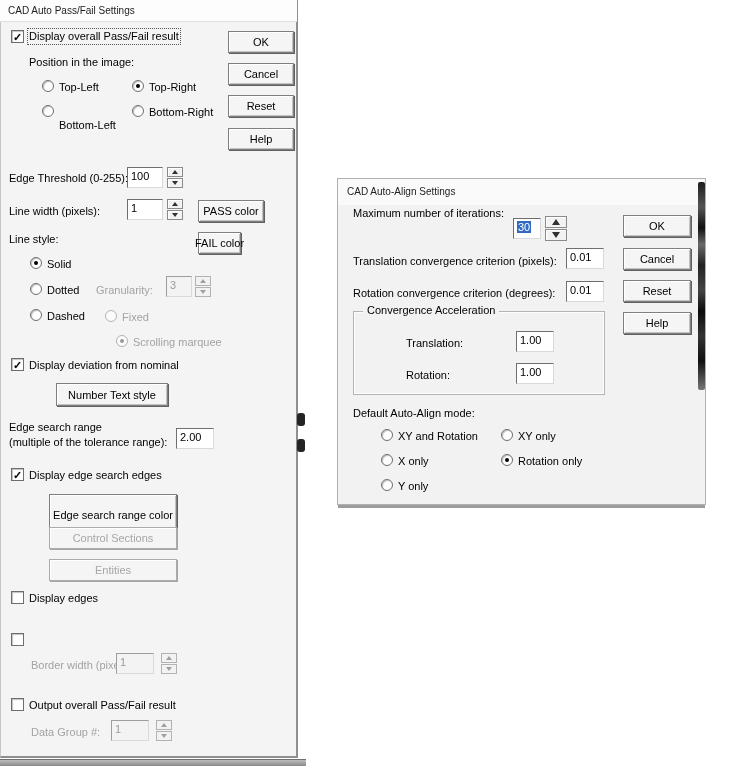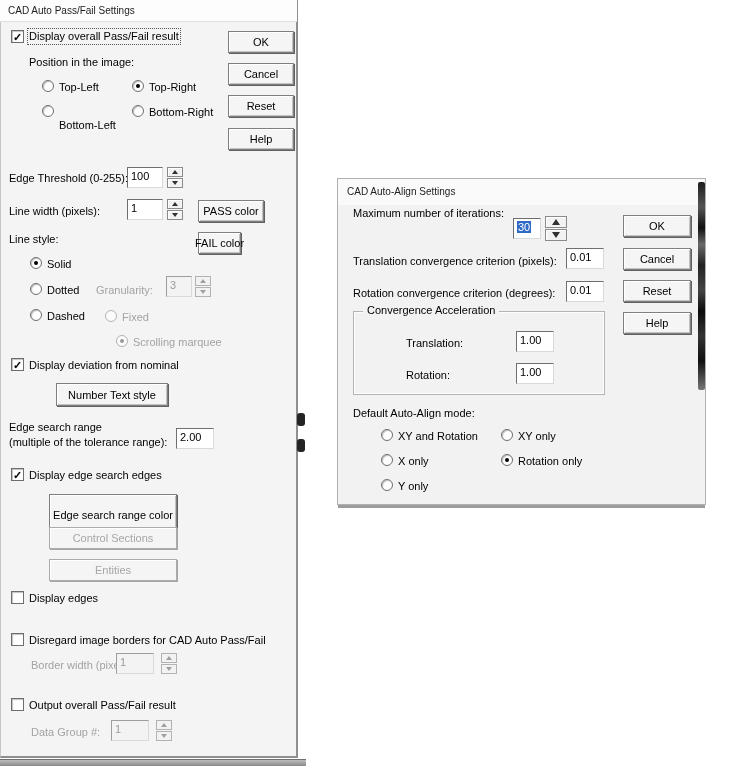--- a/index.html
+++ b/index.html
@@ -221,21 +221,20 @@
   <div class="lbl" style="left:28px; top:469px;">Display edge search edges</div>
 
   <div class="btn" style="left:48px; top:494px; width:128px; height:41px;">Edge search range color</div>
   <div class="btn dis" style="left:48px; top:559px; width:128px; height:22px;">Entities</div>
   <div class="btn dis" style="left:48px; top:527px; width:128px; height:22px;">Control Sections</div>
 
   <div class="cbx" style="left:10px; top:591px;"></div>
   <div class="lbl" style="left:28px; top:592px;">Display edges</div>
 
   <div class="cbx" style="left:10px; top:633px;"></div>
-  <div class="lbl" style="left:28px; top:634px;">Disregard image borders for CAD Auto Pass/Fail</div>
   <div class="lbl dis" style="left:30px; top:659px;">Border width (pixels):</div>
   <div class="txt dis" style="left:115px; top:653px; width:38px; height:21px;">1</div>
   <div class="spin dis" style="left:160px; top:653px;">
     <div class="sb">
         <div class="tu"></div>
       </div>
     <div class="sb">
         <div class="td"></div>
       </div>
   </div>

